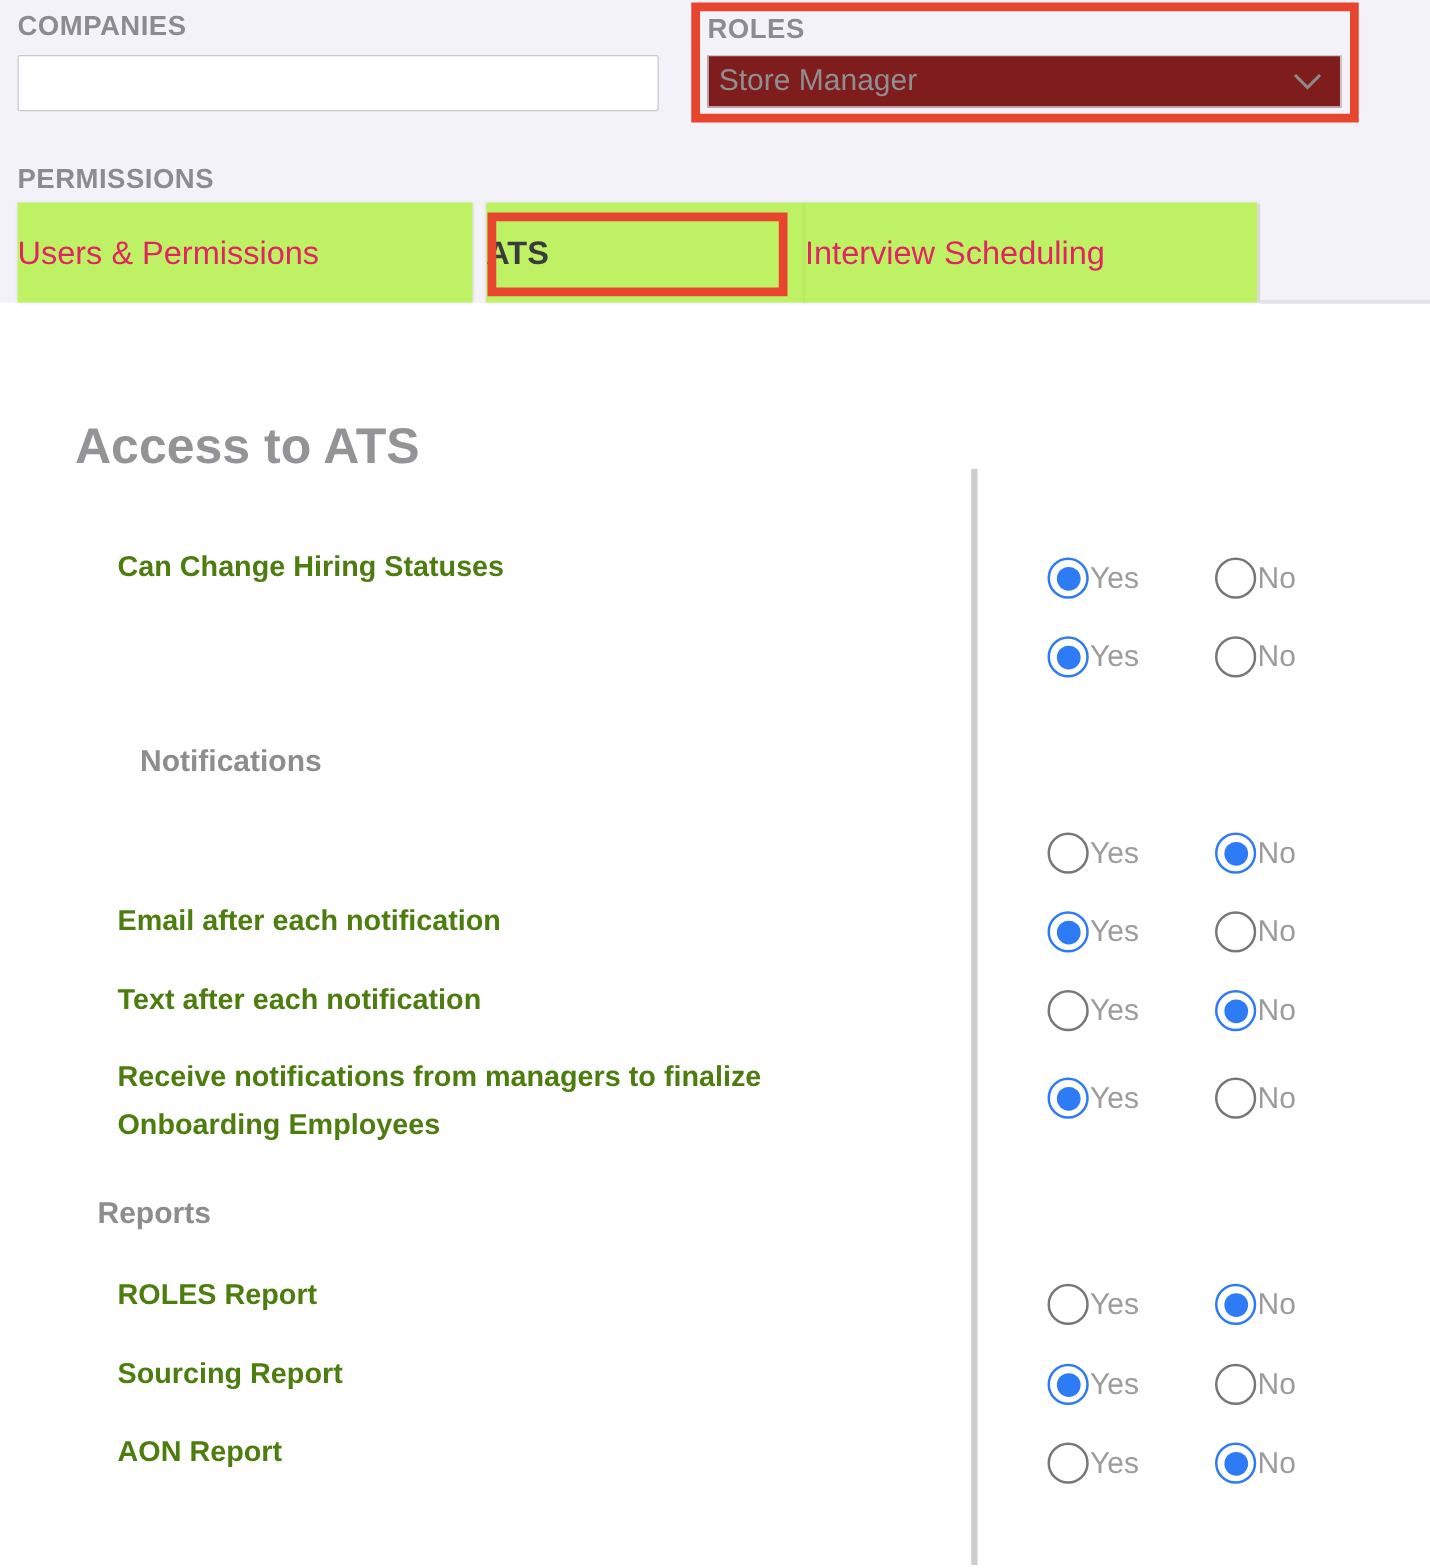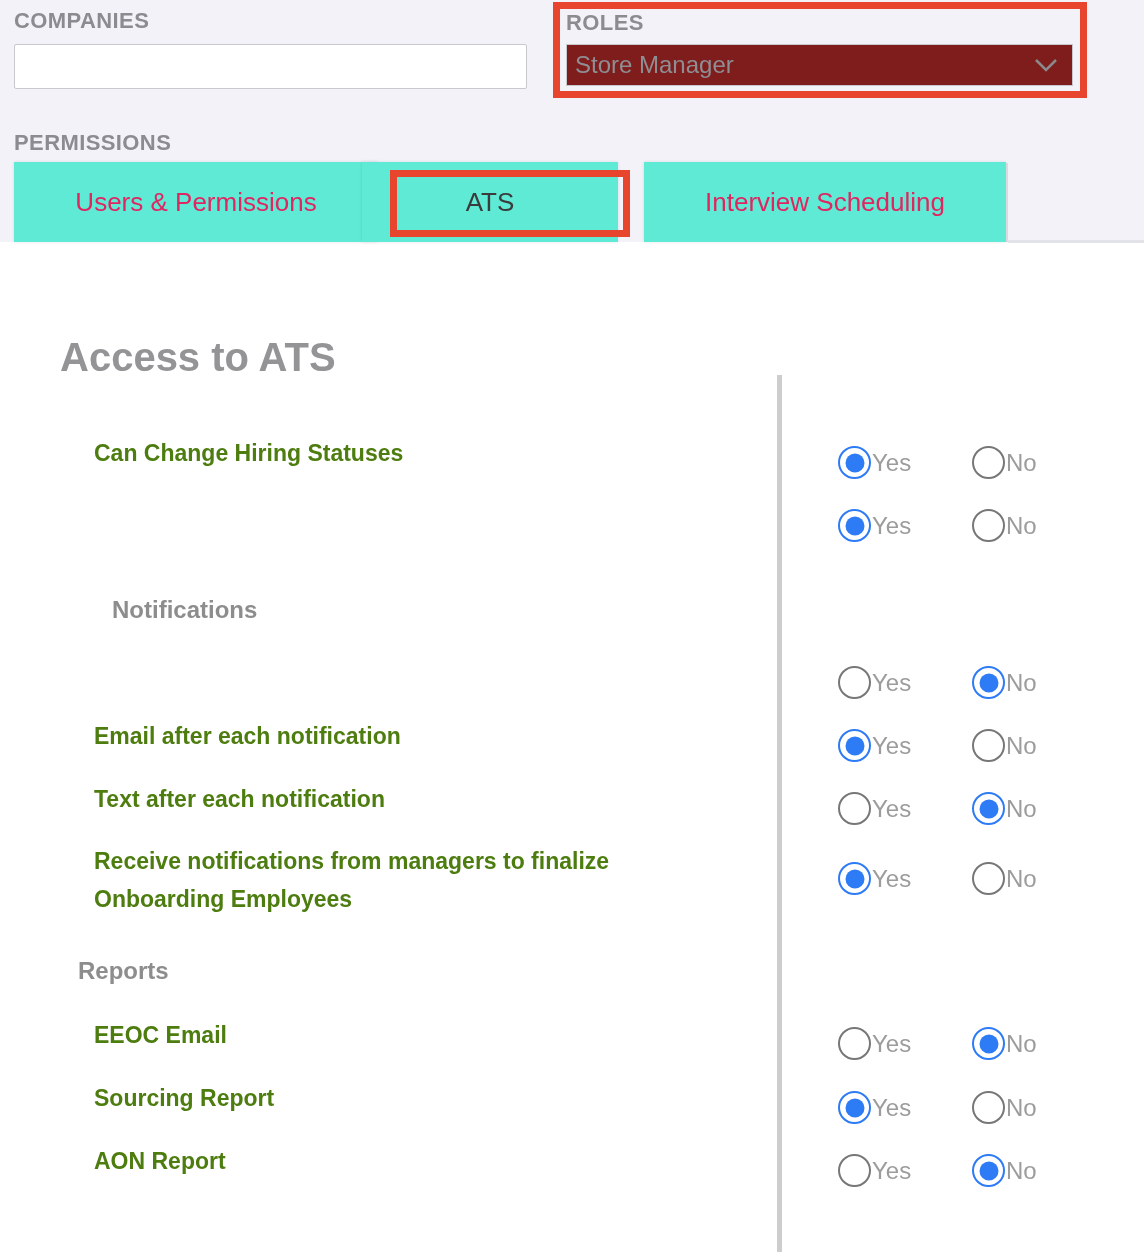--- a/index.html
+++ b/index.html
@@ -31,22 +31,22 @@
   }
   .roles-select {
     position:absolute; left:566px; top:44px; width:507px; height:42px;
     background:#7f1d1d; border:1px solid #c7c7cc;
     display:flex; align-items:center; justify-content:space-between;
     padding:0 14px 0 8px; cursor:pointer;
   }
   .roles-select .value { font-size:24px; color:#8e8e93; }
   
   .tab {
-    position:absolute; top:162px; height:80px; background:#5eead4;
-    display:flex; align-items:center; justify-content:center;
+    position:absolute; top:162px; height:80px; background:#bef264;
+    display:flex; align-items:center; justify-content:flex-start;
     font-size:26px; cursor:pointer;
     box-shadow:0 0 3px rgba(70,70,110,0.14);
   }
   .tab .tab-label { color:#e02661; }
   .tab.active .tab-label { color:#3b3b3d; }
   .strip-vline { position:absolute; left:1006px; top:163px; width:2px; height:79px; background:#d9d9de; }
   .strip-bborder { position:absolute; left:1008px; top:240px; width:136px; height:3px; background:#e2e2e9; }
   
   .section-title {
     position:absolute; left:60px; top:335px;
@@ -99,21 +99,21 @@
         <polyline points="2,2 12,12 22,2" fill="none" stroke="#8a8a8a" stroke-width="2.5"></polyline>
       </svg>
     </span>
   </div>
 
   <div class="field-label" style="left:14px; top:130px;">PERMISSIONS</div>
 
   <div class="tab" style="left:14px; width:364px;">
     <span class="tab-label">Users &amp; Permissions</span>
   </div>
-  <div class="tab active" style="left:362px; width:256px;">
+  <div class="tab active" style="left:389px; width:256px;font-weight:bold;">
     <span class="tab-label">ATS</span>
   </div>
   <div class="tab" style="left:644px; width:362px;">
     <span class="tab-label">Interview Scheduling</span>
   </div>
   <div class="strip-vline"></div>
   <div class="strip-bborder"></div>
 
   <div class="annotation-box" style="left:390px; top:170px; width:240px; height:67px;"></div>
 
@@ -187,21 +187,21 @@
       <span class="radio-text">Yes</span>
     </div>
     <div class="radio-opt no">
       <span class="radio-circle"></span>
       <span class="radio-text">No</span>
     </div>
   </div>
 
   <div class="subheading" style="top:957px;">Reports</div>
 
-  <div class="row-label" style="top:1016px;">EEOC Email</div>
+  <div class="row-label" style="top:1016px;">ROLES Report</div>
   <div class="radio-group" style="top:1027px;">
     <div class="radio-opt yes">
       <span class="radio-circle"></span>
       <span class="radio-text">Yes</span>
     </div>
     <div class="radio-opt no">
       <span class="radio-circle checked"></span>
       <span class="radio-text">No</span>
     </div>
   </div>

